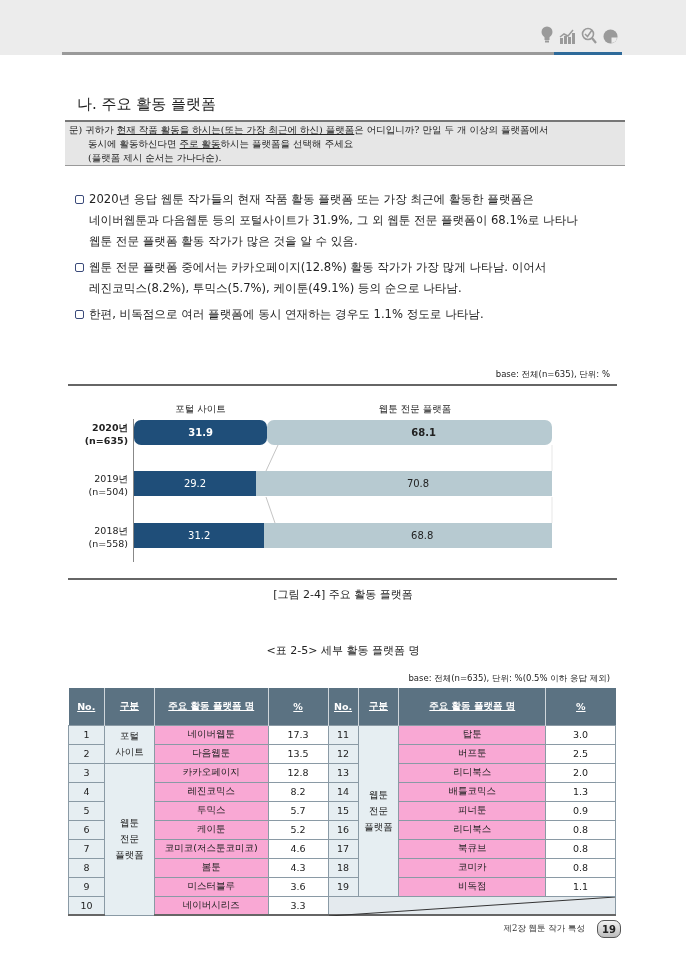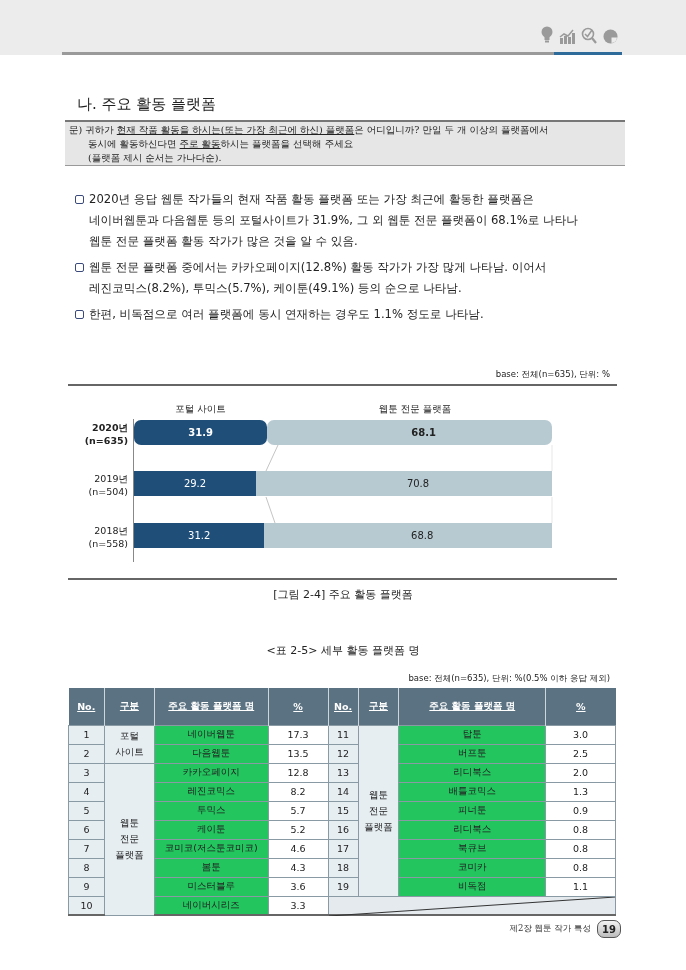--- a/index.html
+++ b/index.html
@@ -41,26 +41,26 @@
 
   .fig-caption { position: absolute; left: 0; width: 686px; top: 587px; text-align: center; font-size: 11px; color: #222; }
   .tbl-title { position: absolute; left: 0; width: 686px; top: 643px; text-align: center; font-size: 11px; color: #222; }
   .base2 { position: absolute; right: 76px; top: 673px; font-size: 8.5px; color: #222; }
 
   table.detail { position: absolute; left: 68px; top: 688px; width: 548px; border-collapse: collapse; font-size: 9.5px; color: #222; }
   table.detail th { background: #5b7282; color: #fff; height: 37px; font-weight: bold; border-right: 1px solid #cfd6db; font-size: 9.5px; text-decoration: underline; }
   table.detail td { height: 19px; text-align: center; border: 1px solid #8a9aa5; }
   table.detail td.no { background: #e6eef2; }
   table.detail td.cat { background: #e6eef2; line-height: 16px; }
-  table.detail td.name { background: #22c55e; }
+  table.detail td.name { background: #f9a8d4; }
   table.detail td.pct { background: #ffffff; }
   table.detail td.empty { background: #e4eaee; position: relative; }
   table.detail tr.last td { border-bottom: 2px solid #666; }
 
-  .footer { position: absolute; right: 65px; top: 920px; display: flex; align-items: center; gap: 6px; }
+  .footer { position: absolute; right: 65px; top: 920px; display: flex; align-items: center; gap: 12px; }
   .footer-text { font-family: "DejaVu Serif", serif; font-size: 8.5px; color: #333; }
   .page-badge { width: 24px; height: 18px; border: 1.5px solid #555; border-radius: 7px; background: linear-gradient(#f2f2f2, #bdbdbd); font-size: 10px; font-weight: bold; display: flex; align-items: center; justify-content: center; color: #222; }
 </style>
 </head>
 <body>
 
 <div class="topband"></div>
 <div class="topline-gray"></div>
 <div class="topline-blue"></div>
 <div class="top-icons">

